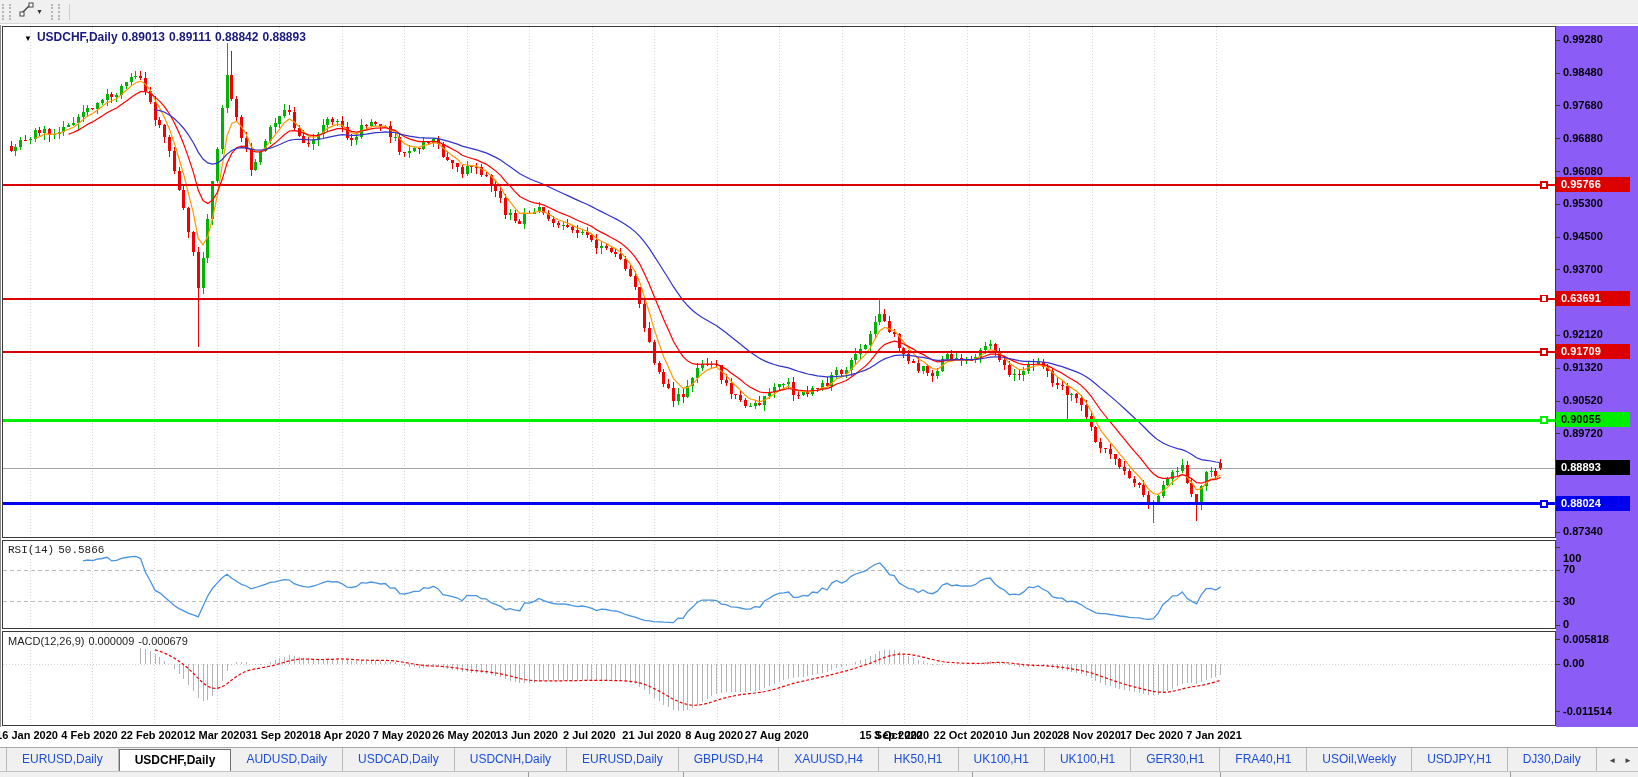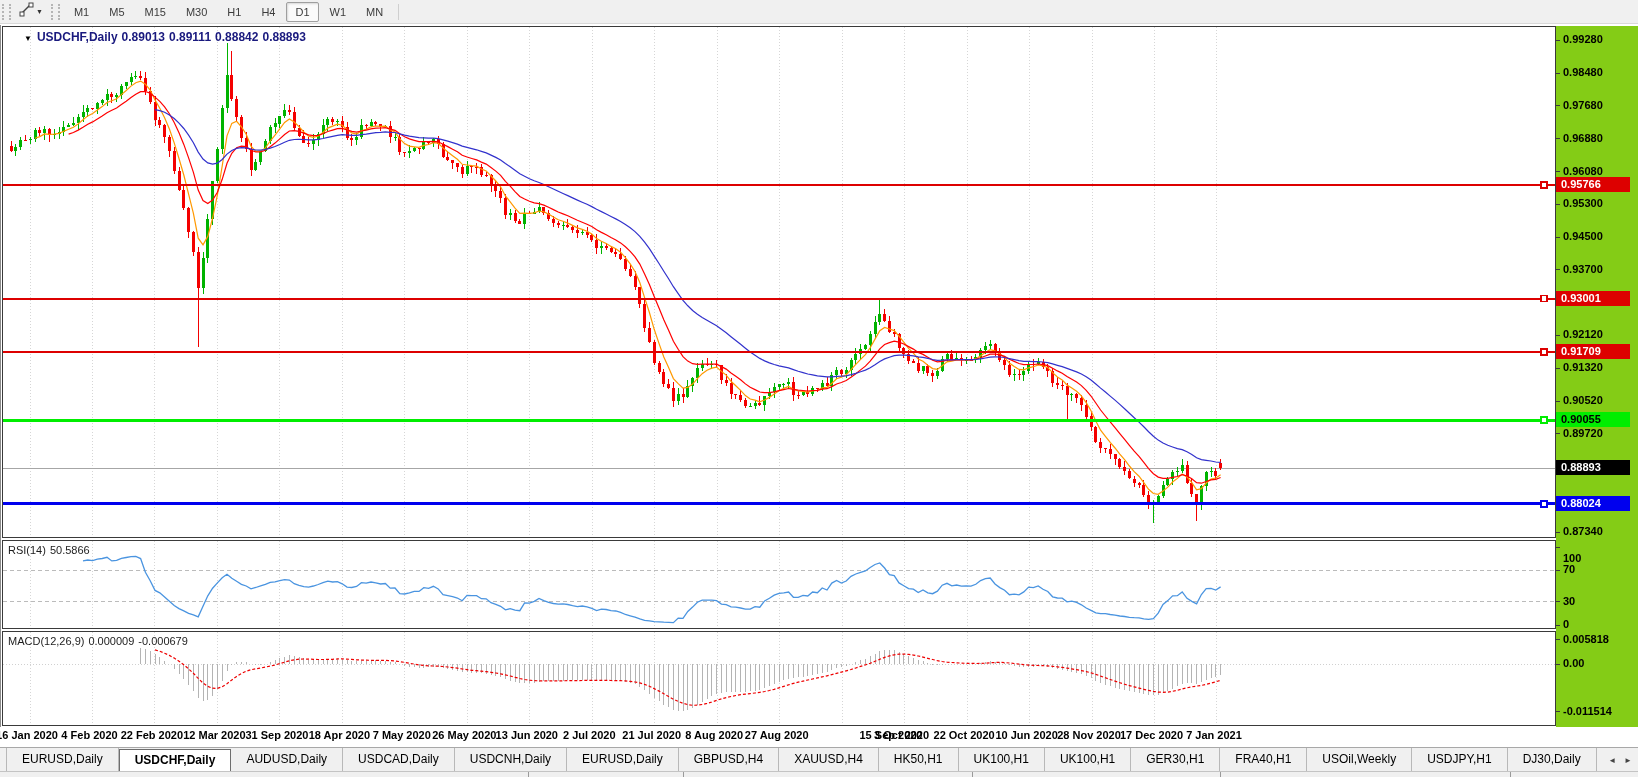--- a/index.html
+++ b/index.html
@@ -9,43 +9,43 @@
   #toolbar{position:absolute;left:0;top:0;width:1638px;height:23px;background:#f0f0f0;
            border-bottom:1px solid #d9d9d9;display:flex;align-items:center;}
   .grip{width:5px;height:16px;margin:0 4px 0 2px;border-left:2px dotted #b5b5b5;border-right:2px dotted #b5b5b5;}
   .toolbtn{display:flex;align-items:center;padding:1px 4px;margin-right:2px;}
   .tsep{width:1px;height:16px;background:#cfcfcf;margin:0 5px;}
   .tf{font-size:11px;color:#3c3c3c;padding:3px 8px;margin:0 1px;border:1px solid transparent;border-radius:2px;}
   .tf.active{background:#fbfbfb;border:1px solid #9f9f9f;box-shadow:inset 1px 1px 2px #d8d8d8;}
   
   .pane{position:absolute;background:#fff;border:1px solid #3a3a3a;box-sizing:border-box;}
   #main-pane{left:2px;top:26px;width:1554px;height:512px;}
-  #rsi-pane{left:2px;top:540px;width:1554px;height:89px;}
+  #rsi-pane{left:2px;top:540px;width:1554px;height:89px;font-family:Liberation Mono, monospace;}
   #macd-pane{left:2px;top:631px;width:1554px;height:95px;}
   .pane svg{position:absolute;left:0;top:0;}
   #chart-title{position:absolute;left:5px;top:3px;z-index:5;font-size:12px;font-weight:bold;
                color:#19197e;white-space:nowrap;margin-left:16px;}
   #chart-title .tri{font-size:8px;color:#000;margin-right:5px;}
   #chart-title span{margin-right:4px;}
   .ind-label{position:absolute;left:5px;top:3px;z-index:5;font-size:11px;color:#1c1c1c;white-space:nowrap;}
   .ind-label span{margin-right:4px;}
   
-  #price-axis{position:absolute;left:1556px;top:26px;width:82px;height:701px;background:#84cc16;text-decoration:underline;}
+  #price-axis{position:absolute;left:1556px;top:26px;width:82px;height:701px;background:#8b5cf6;text-decoration:underline;}
   .tickdash{position:absolute;left:0;width:4px;height:1px;background:#3a3a3a;}
   .axlabel{position:absolute;left:7px;font-size:11px;font-weight:bold;color:#000;white-space:nowrap;}
   .badge{position:absolute;left:0;width:74px;height:15px;line-height:15px;font-size:11px;font-weight:bold;
          padding-left:5px;box-sizing:border-box;white-space:nowrap;}
   
   #date-axis{position:absolute;left:0;top:726px;width:1556px;height:21px;background:#fff;}
   .datelabel{position:absolute;top:3px;transform:translateX(-50%);font-size:11px;font-weight:bold;color:#000;white-space:nowrap;}
   
   #tab-bar{position:absolute;left:0;top:747px;width:1638px;height:24px;background:#f0f0f0;
            border-top:1px solid #a8a8a8;display:flex;align-items:stretch;}
   #tabs{display:flex;align-items:stretch;padding-left:6px;overflow:hidden;flex:1;}
-  .tab{font-size:12px;color:#000000;padding:4px 15px 0 15px;border-right:1px solid #b8b8b8;white-space:nowrap;}
+  .tab{font-size:12px;color:#1d4ed8;padding:4px 15px 0 15px;border-right:1px solid #b8b8b8;white-space:nowrap;}
   .tab.first{border-left:1px solid #b8b8b8;}
   .tab.active{background:#fff;border:1px solid #6e6e6e;border-bottom:none;font-weight:bold;color:#000;margin-top:1px;padding-top:3px;}
   #tab-arrows{display:flex;align-items:center;padding:0 4px;gap:4px;}
   .tab-arrow{font-size:8px;color:#444;padding:2px;}
   
   #bottom-strip{position:absolute;left:0;top:771px;width:1638px;height:6px;background:#f0f0f0;border-top:1px solid #c4c4c4;}
   .bsep{position:absolute;top:0;width:1px;height:6px;background:#9a9a9a;}
   #left-edge{position:absolute;left:0;top:25px;width:1px;height:702px;background:#8a8a8a;}
 </style>
 </head>
@@ -57,31 +57,20 @@
     <span>
       <svg width="15" height="15" viewBox="0 0 15 15">
         <line x1="2" y1="12" x2="12" y2="2" stroke="#444" stroke-width="1.4"></line>
         <rect x="1" y="10" width="4" height="4" fill="#fff" stroke="#444"></rect>
         <rect x="10" y="1" width="4" height="4" fill="#fff" stroke="#444"></rect>
       </svg>
     </span>
     <span style="font-size:7px;color:#333;margin-left:2px;">▼</span>
   </div>
   <div class="grip"></div>
-  <div id="tf-buttons" style="display:flex;align-items:center;">
-      <div class="tf">M1</div>
-      <div class="tf">M5</div>
-      <div class="tf">M15</div>
-      <div class="tf">M30</div>
-      <div class="tf">H1</div>
-      <div class="tf">H4</div>
-      <div class="tf active">D1</div>
-      <div class="tf">W1</div>
-      <div class="tf">MN</div>
-    </div>
   <div class="tsep"></div>
 </div>
 
 <div id="main-pane" class="pane">
   <div id="chart-title">
     <span class="tri">▼</span><span>USDCHF,Daily</span><span>0.89013</span><span>0.89111</span><span>0.88842</span><span>0.88893</span>
   </div>
   <svg id="main-svg" width="1552" height="510" shape-rendering="crispEdges">
       <line x1="27" y1="0" x2="27" y2="510" stroke="#d6d6d6" stroke-width="1" stroke-dasharray="1 2"></line>
       <line x1="89.473" y1="0" x2="89.473" y2="510" stroke="#d6d6d6" stroke-width="1" stroke-dasharray="1 2"></line>
@@ -934,21 +923,21 @@
     <div class="axlabel" style="top: 302px;">0.92120</div>
     <div class="tickdash" style="top: 341.5px;"></div>
     <div class="axlabel" style="top: 335px;">0.91320</div>
     <div class="tickdash" style="top: 374.5px;"></div>
     <div class="axlabel" style="top: 368px;">0.90520</div>
     <div class="tickdash" style="top: 407.4px;"></div>
     <div class="axlabel" style="top: 400.9px;">0.89720</div>
     <div class="tickdash" style="top: 505.5px;"></div>
     <div class="axlabel" style="top: 499px;">0.87340</div>
     <div class="badge" style="top: 150.8px; background: rgb(221, 0, 0); color: rgb(255, 255, 255);">0.95766</div>
-    <div class="badge" style="top: 264.7px; background: rgb(221, 0, 0); color: rgb(255, 255, 255);">0.93001</div>
+    <div class="badge" style="top: 264.7px; background: rgb(221, 0, 0); color: rgb(255, 255, 255);">0.63691</div>
     <div class="badge" style="top: 318px; background: rgb(221, 0, 0); color: rgb(255, 255, 255);">0.91709</div>
     <div class="badge" style="top: 386.1px; background: rgb(0, 238, 0); color: rgb(0, 0, 0);">0.90055</div>
     <div class="badge" style="top: 469.8px; background: rgb(0, 0, 238); color: rgb(255, 255, 255);">0.88024</div>
     <div class="badge" style="top: 434px; background: rgb(0, 0, 0); color: rgb(255, 255, 255);">0.88893</div>
     <div class="tickdash" style="top: 520.5px;"></div>
     <div class="axlabel" style="top: 514px; margin-top: 12px;">100</div>
     <div class="tickdash" style="top: 543.9px;"></div>
     <div class="axlabel" style="top: 537.4px;">70</div>
     <div class="tickdash" style="top: 575.1px;"></div>
     <div class="axlabel" style="top: 568.6px;">30</div>

